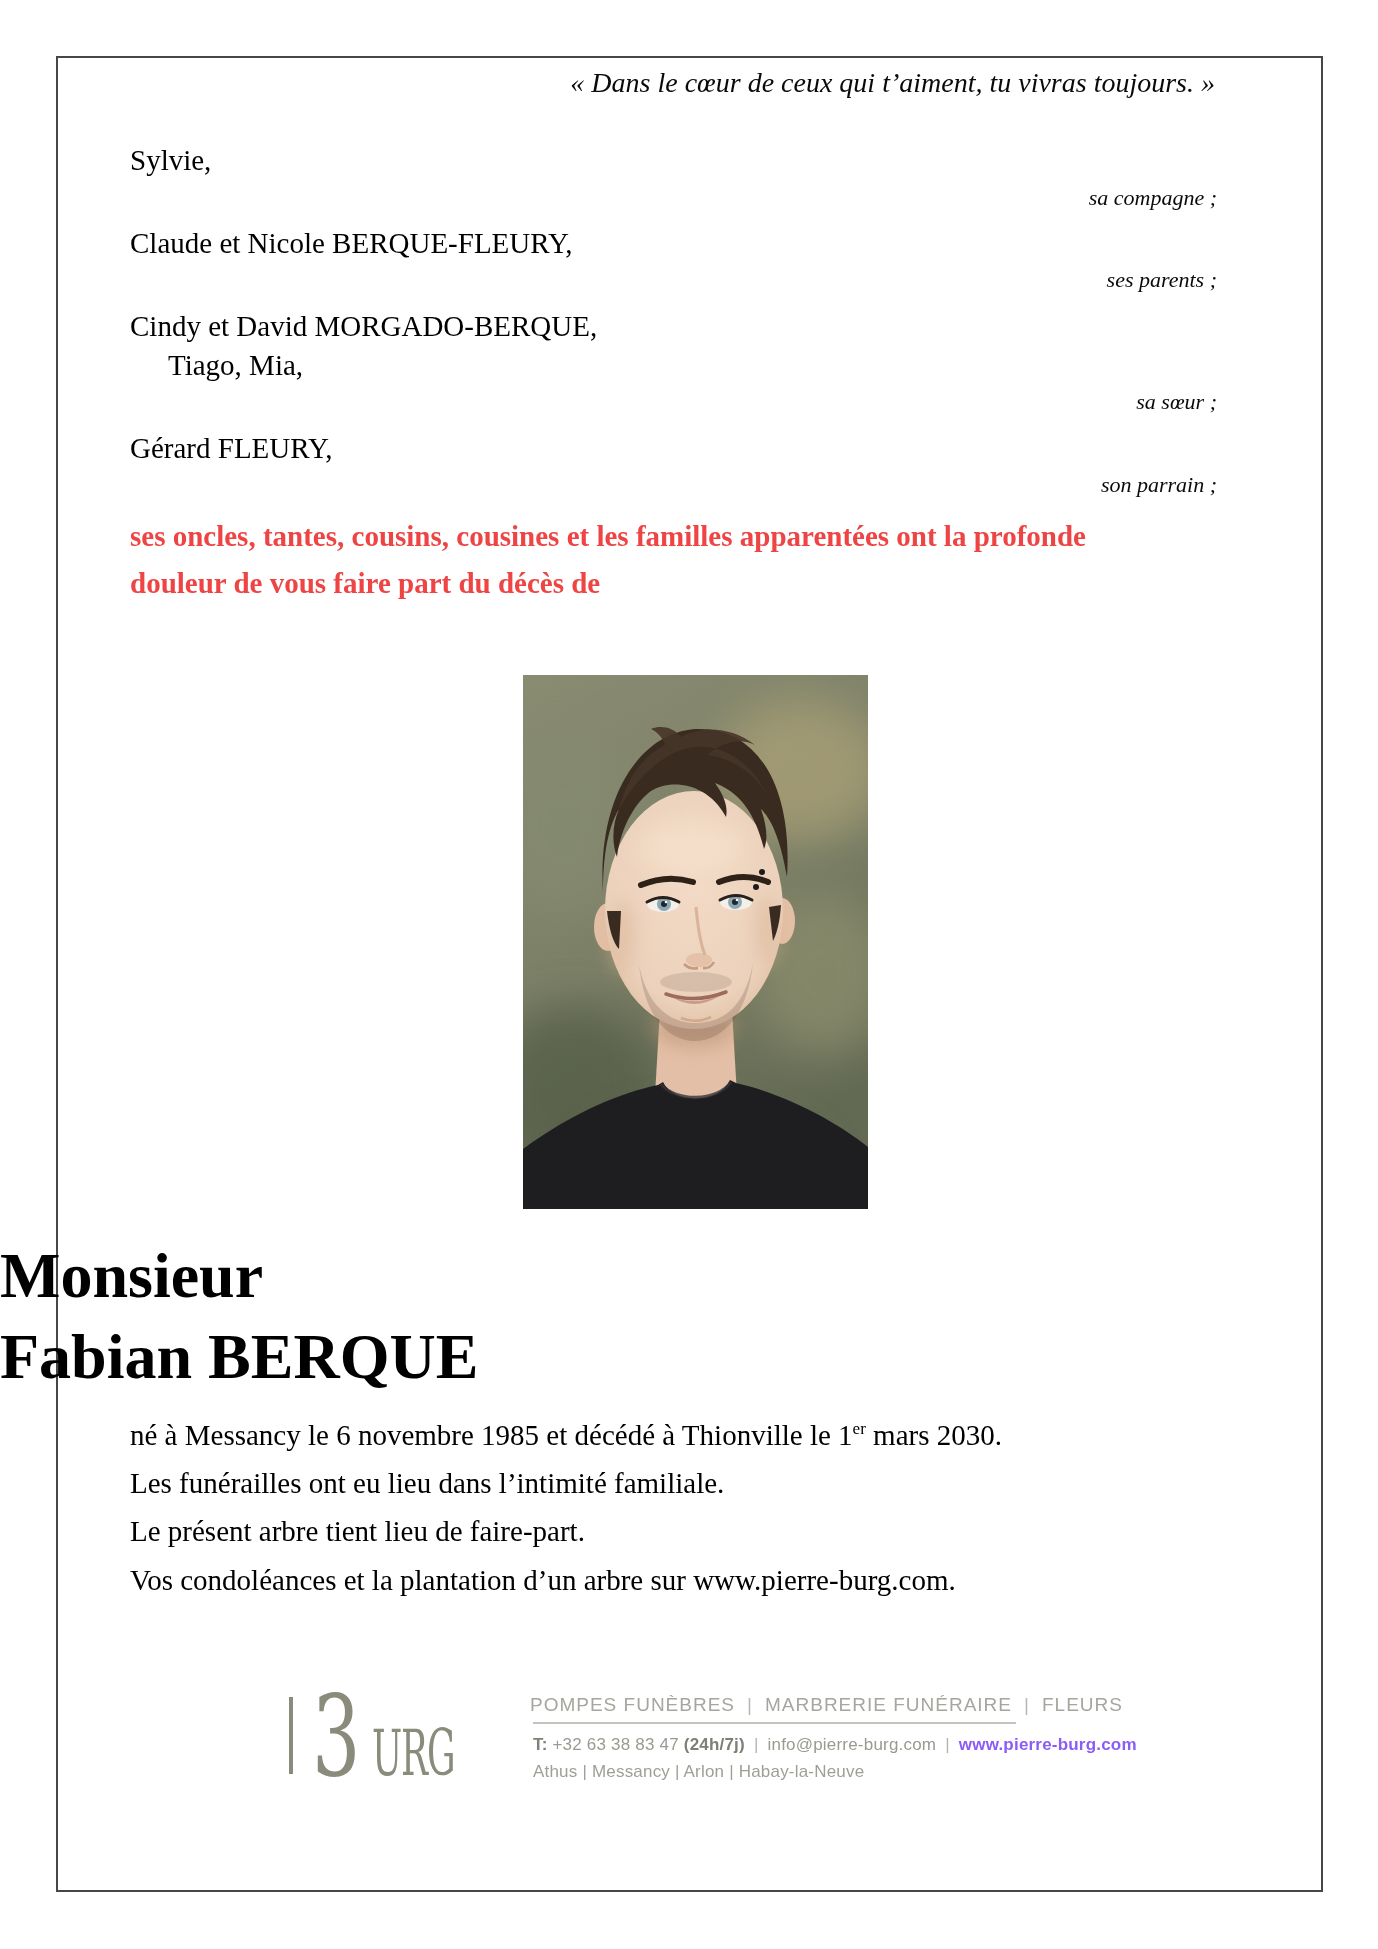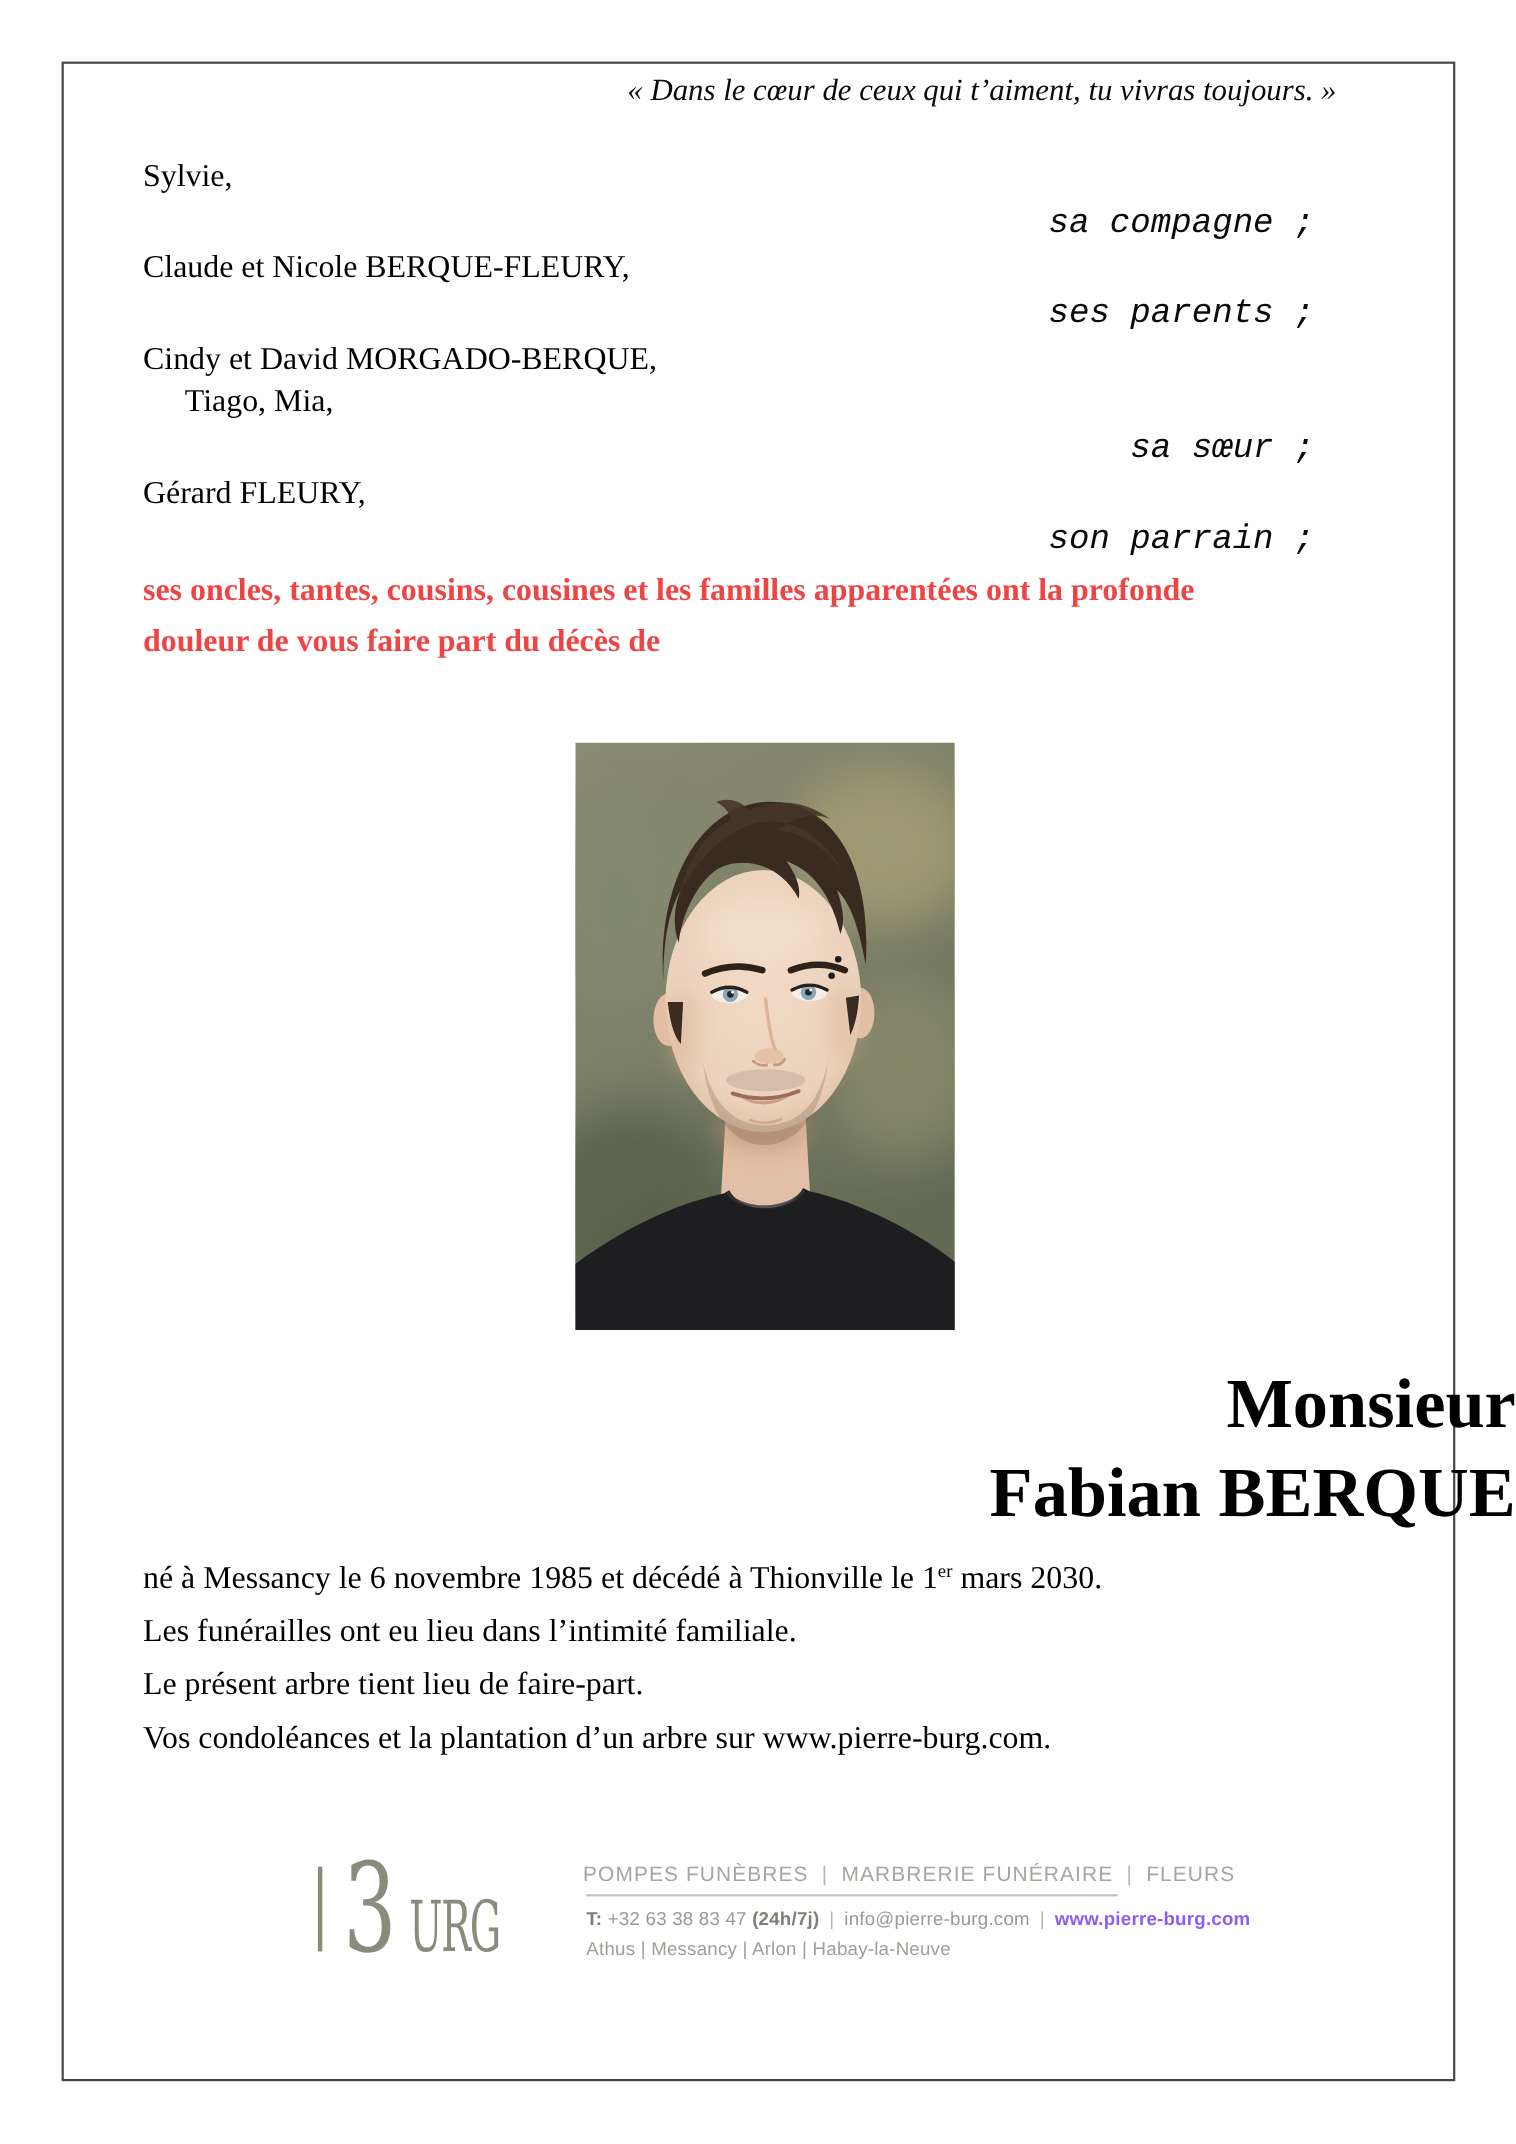--- a/index.html
+++ b/index.html
@@ -2,25 +2,25 @@
 <html><head>
 <meta charset="utf-8">
 <style>
   html,body{margin:0;padding:0;background:#ffffff;}
   .page{position:relative;width:1378px;height:1949px;background:#ffffff;overflow:hidden;
         font-family:"Liberation Serif",serif;color:#000;}
   .frame{position:absolute;left:56px;top:56px;width:1263px;height:1832px;border:2px solid #474747;}
   .quote{position:absolute;right:163px;top:67px;font-size:28px;font-style:italic;white-space:nowrap;color:#0a0a0a;}
   .name-line{position:absolute;left:130px;font-size:29px;line-height:1.2;white-space:nowrap;color:#000;}
   .name-line.indent{left:168px;}
-  .relation-line{position:absolute;right:183px;font-size:31px;font-style:italic;line-height:1.2;white-space:nowrap;color:#0a0a0a;font-family:Liberation Mono, monospace;}
+  .relation-line{position:absolute;right:161px;font-size:22px;font-style:italic;line-height:1.2;white-space:nowrap;color:#0a0a0a;}
   .intro-line{position:absolute;left:130px;font-size:29px;line-height:1.2;white-space:nowrap;color:#ef4444;font-weight:bold;}
   .photo{position:absolute;left:523px;top:675px;width:345px;height:534px;}
   .photo svg{display:block;width:100%;height:100%;}
-  .title-block{position:absolute;left:0;top:1235px;width:1378px;text-align:right;
+  .title-block{position:absolute;left:0;top:1235px;width:1378px;text-align:left;
                font-weight:bold;font-size:64px;line-height:81px;color:#000;}
   .detail-line{position:absolute;left:130px;font-size:29px;line-height:1.2;white-space:nowrap;color:#000;}
   .detail-line sup{font-size:17px;vertical-align:super;line-height:0;}
   
   .logo-bar{position:absolute;left:289px;top:1697px;width:4px;height:77px;background:#8b8b7c;}
   .logo-glyph{position:absolute;left:312px;top:1680px;font-family:"DejaVu Serif",serif;font-size:112px;
               line-height:1;color:#8b8b7c;transform:scaleX(0.68);transform-origin:left top;}
   .logo-rest{position:absolute;left:372px;top:1721px;font-family:"DejaVu Serif",serif;font-size:64px;
              line-height:1;color:#8b8b7c;letter-spacing:-2px;transform:scaleX(0.56);transform-origin:left top;}
   .services-line{position:absolute;left:530px;top:1694px;font-family:"Liberation Sans",sans-serif;

